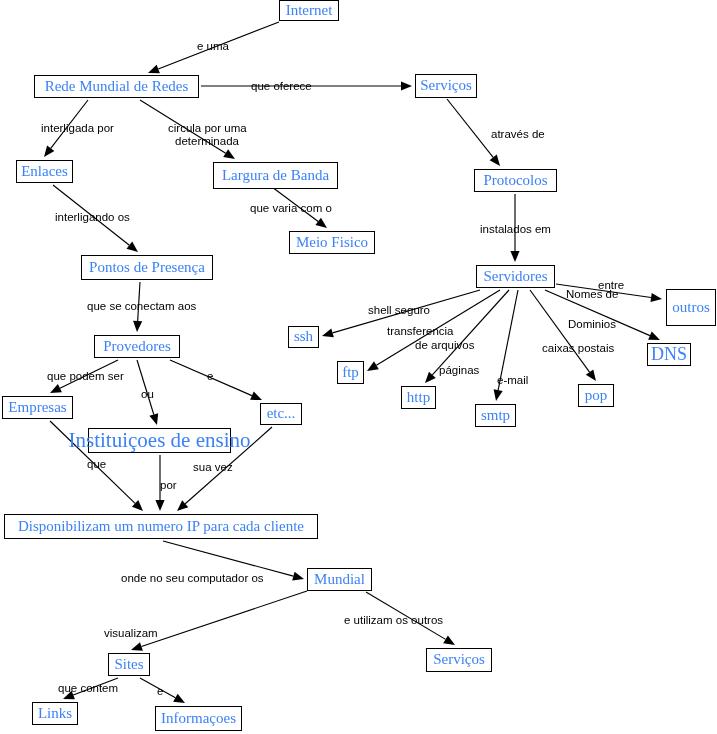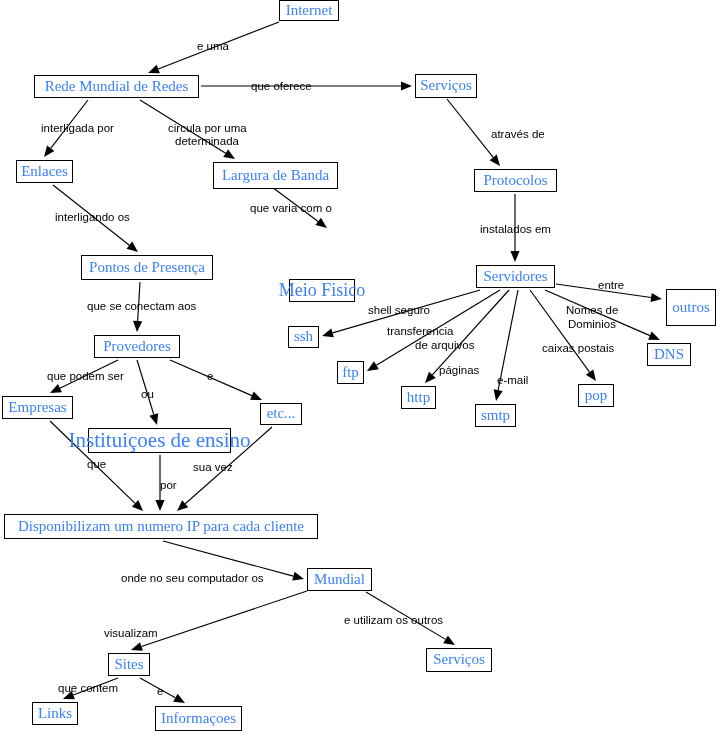--- a/index.html
+++ b/index.html
@@ -176,27 +176,27 @@
         <polygon class="edge-head" points="185,703 173.1503124792414,701.6790512271941 177.6182274460848,693.636804286876"></polygon>
       </g>
     </svg>
   <div id="node-layer">
       <div class="node" style="left: 279px; top: 0px; width: 60px; height: 21px; font-size: 15px;">Internet</div>
       <div class="node" style="left: 34px; top: 75px; width: 165px; height: 23px; font-size: 15px;">Rede Mundial de Redes</div>
       <div class="node" style="left: 415px; top: 74px; width: 62px; height: 24px; font-size: 15px;">Serviços</div>
       <div class="node" style="left: 16px; top: 160px; width: 57px; height: 23px; font-size: 15px;">Enlaces</div>
       <div class="node" style="left: 213px; top: 162px; width: 125px; height: 27px; font-size: 15px;">Largura de Banda</div>
       <div class="node" style="left: 474px; top: 169px; width: 83px; height: 23px; font-size: 15px;">Protocolos</div>
-      <div class="node" style="left: 289px; top: 231px; width: 66px; height: 23px; font-size: 18px; margin-top: 48px;">Meio Fisico</div>
+      <div class="node" style="left: 289px; top: 231px; width: 86px; height: 23px; font-size: 15px;">Meio Fisico</div>
       <div class="node" style="left: 81px; top: 255px; width: 132px; height: 25px; font-size: 15px;">Pontos de Presença</div>
       <div class="node" style="left: 476px; top: 265px; width: 79px; height: 23px; font-size: 15px;">Servidores</div>
       <div class="node" style="left: 666px; top: 289px; width: 50px; height: 37px; font-size: 15px;">outros</div>
       <div class="node" style="left: 288px; top: 326px; width: 31px; height: 22px; font-size: 15px;">ssh</div>
       <div class="node" style="left: 94px; top: 335px; width: 86px; height: 23px; font-size: 15px;">Provedores</div>
-      <div class="node" style="left: 647px; top: 343px; width: 44px; height: 23px; font-size: 15px;">DNS</div>
+      <div class="node" style="left: 647px; top: 343px; width: 44px; height: 23px; font-size: 18px;">DNS</div>
       <div class="node" style="left: 337px; top: 361px; width: 27px; height: 23px; font-size: 15px;">ftp</div>
       <div class="node" style="left: 578px; top: 384px; width: 36px; height: 23px; font-size: 15px;">pop</div>
       <div class="node" style="left: 401px; top: 386px; width: 35px; height: 23px; font-size: 15px;">http</div>
       <div class="node" style="left: 2px; top: 396px; width: 71px; height: 23px; font-size: 15px;">Empresas</div>
       <div class="node" style="left: 260px; top: 403px; width: 42px; height: 22px; font-size: 15px;">etc...</div>
       <div class="node" style="left: 475px; top: 404px; width: 41px; height: 23px; font-size: 15px;">smtp</div>
       <div class="node" style="left: 88px; top: 428px; width: 143px; height: 25px; font-size: 21px;">Instituiçoes de ensino</div>
       <div class="node" style="left: 4px; top: 514px; width: 314px; height: 25px; font-size: 15px;">Disponibilizam um numero IP para cada cliente</div>
       <div class="node" style="left: 307px; top: 568px; width: 65px; height: 23px; font-size: 15px;">Mundial</div>
       <div class="node" style="left: 426px; top: 648px; width: 66px; height: 24px; font-size: 15px;">Serviços</div>
@@ -215,21 +215,21 @@
       <div class="edge-label" style="left: 250px; top: 202px;">que varia com o</div>
       <div class="edge-label" style="left: 480px; top: 223px;">instalados em</div>
       <div class="edge-label" style="left: 87px; top: 300px;">que se conectam aos</div>
       <div class="edge-label" style="left: 598px; top: 279px;">entre</div>
       <div class="edge-label" style="left: 368px; top: 304px;">shell seguro</div>
       <div class="edge-label" style="left: 387px; top: 325px;">transferencia</div>
       <div class="edge-label" style="left: 415px; top: 339px;">de arquivos</div>
       <div class="edge-label" style="left: 439px; top: 364px;">páginas</div>
       <div class="edge-label" style="left: 497px; top: 374px; text-align: right;">e-mail</div>
       <div class="edge-label" style="left: 542px; top: 342px;">caixas postais</div>
-      <div class="edge-label" style="left: 566px; top: 304px;">Nomes de</div>
+      <div class="edge-label" style="left: 566px; top: 288px;">Nomes de</div>
       <div class="edge-label" style="left: 568px; top: 318px;">Dominios</div>
       <div class="edge-label" style="left: 47px; top: 370px;">que podem ser</div>
       <div class="edge-label" style="left: 141px; top: 388px;">ou</div>
       <div class="edge-label" style="left: 207px; top: 370px;">e</div>
       <div class="edge-label" style="left: 87px; top: 458px;">que</div>
       <div class="edge-label" style="left: 160px; top: 479px;">por</div>
       <div class="edge-label" style="left: 193px; top: 461px;">sua vez</div>
       <div class="edge-label" style="left: 121px; top: 572px;">onde no seu computador os</div>
       <div class="edge-label" style="left: 104px; top: 627px;">visualizam</div>
       <div class="edge-label" style="left: 344px; top: 614px;">e utilizam os outros</div>

